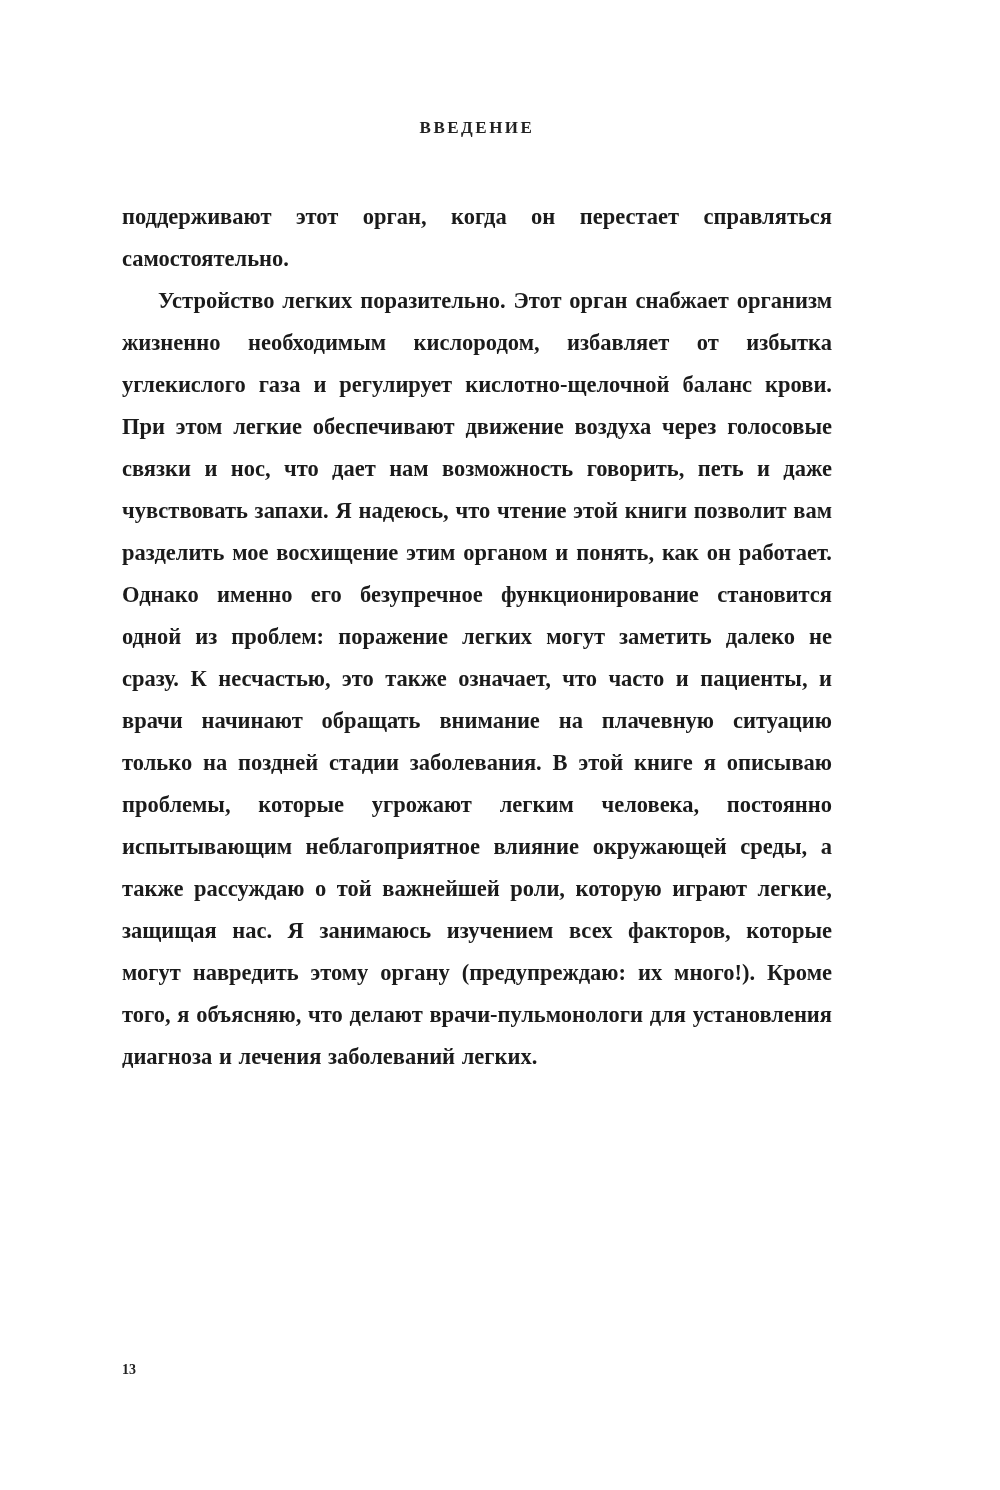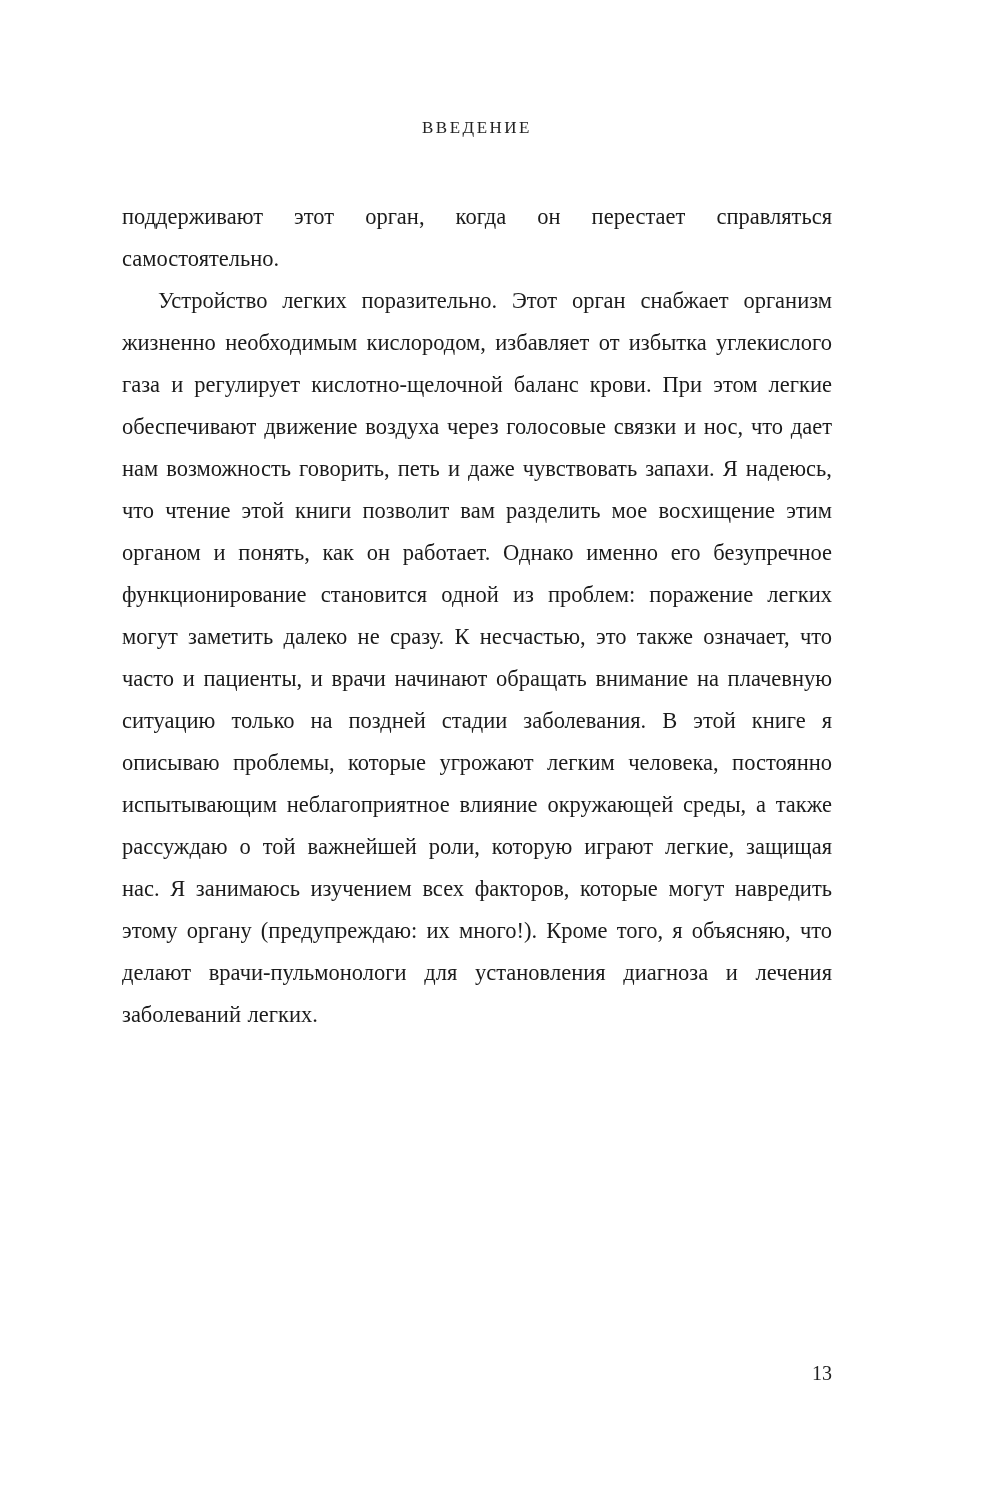--- a/index.html
+++ b/index.html
@@ -8,20 +8,21 @@
     background: #ffffff;
   }
   .page {
     position: relative;
     width: 888px;
     height: 1490px;
     background: #ffffff;
     overflow: hidden;
     font-family: "Liberation Serif", serif;
     color: #1b1b1b;
+    font-weight: bold;
   }
   .running-header {
     position: absolute;
     top: 118px;
     left: 122px;
     width: 710px;
     text-align: center;
     font-size: 17px;
     letter-spacing: 2.5px;
     color: #222222;
@@ -41,22 +42,22 @@
     padding: 0;
   }
   .text-block p.indent {
     text-indent: 36px;
   }
   .page-number {
     position: absolute;
     top: 1362px;
     left: 122px;
     width: 710px;
-    text-align: right;
-    font-size: 20px;
+    text-align: left;
+    font-size: 14px;
     color: #222222;
   }
 </style>
 </head>
 <body>
 
 <div class="page">
 
   <div class="running-header">ВВЕДЕНИЕ</div>
 

